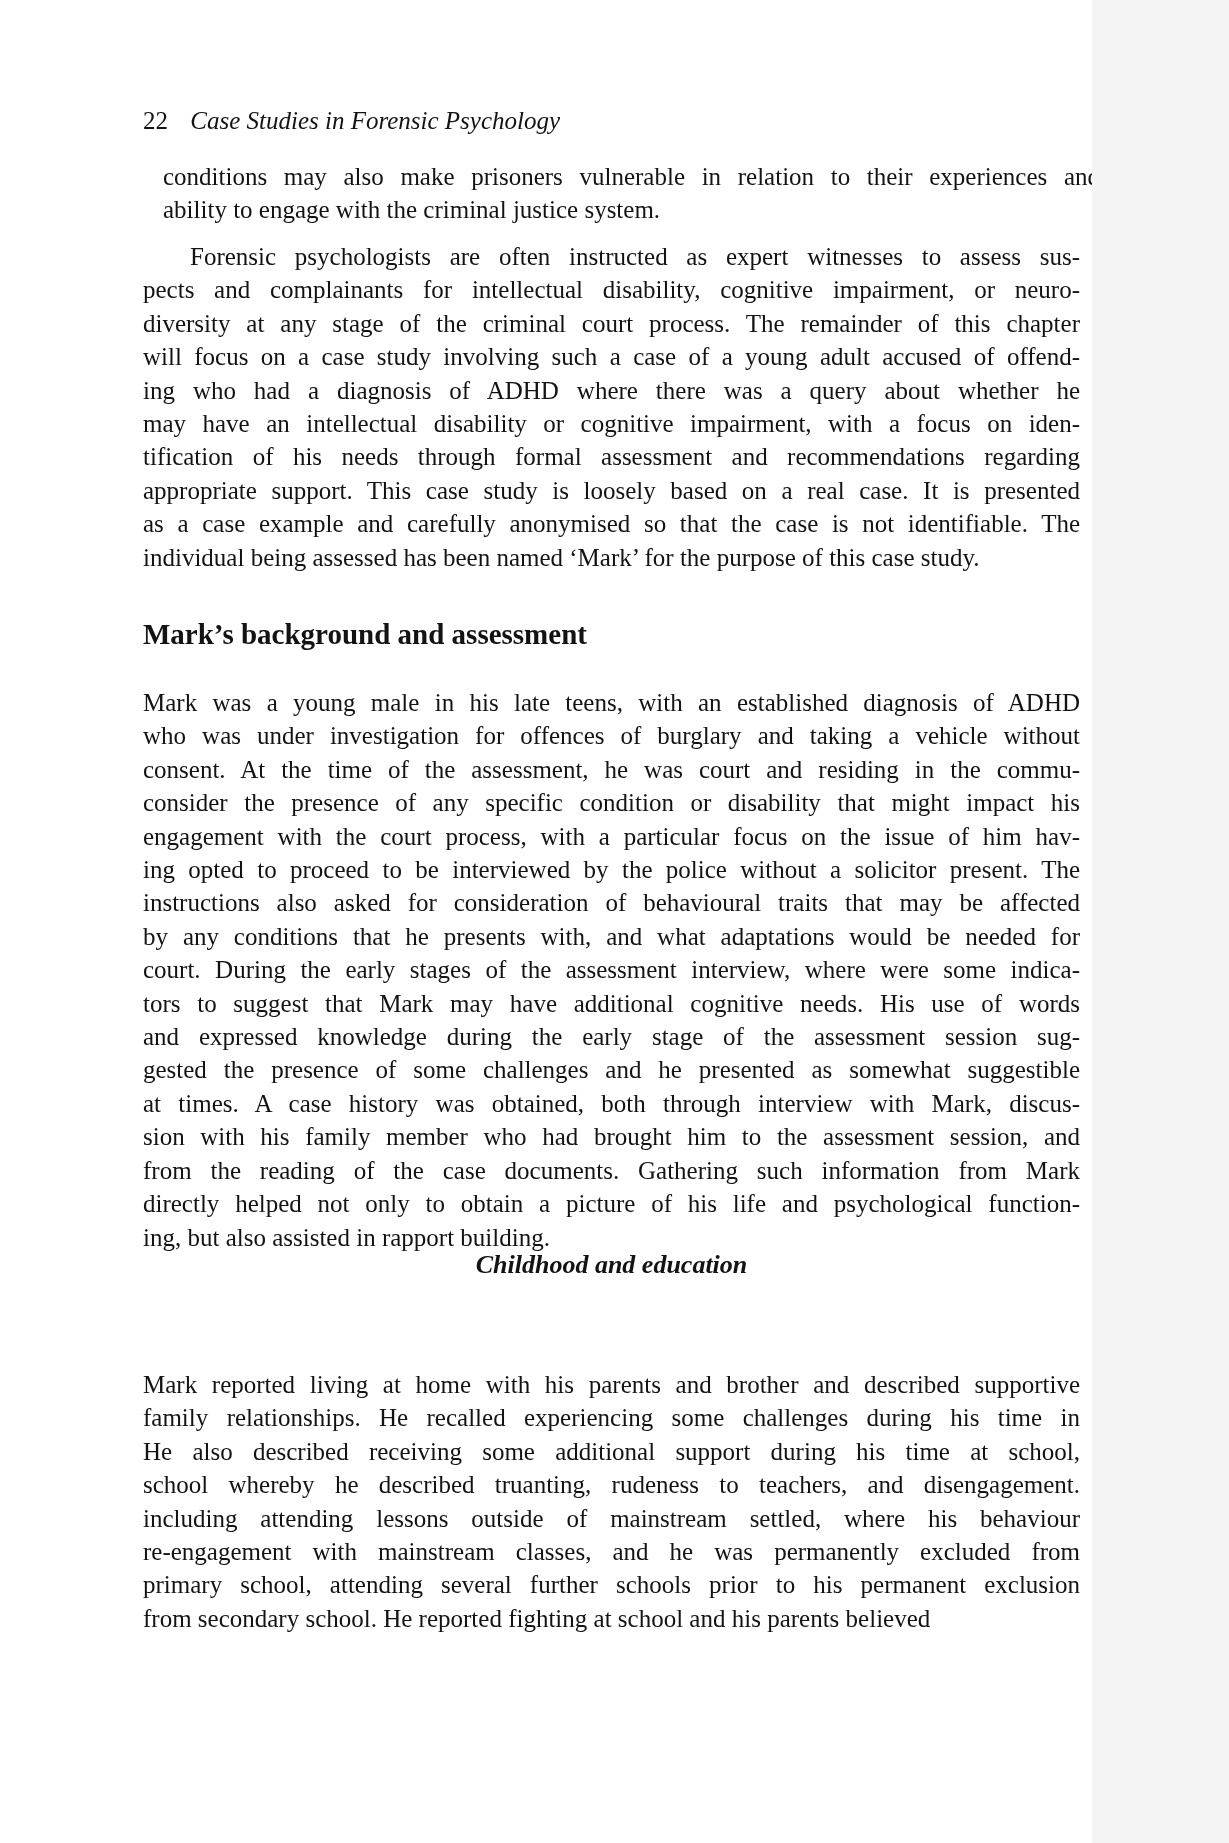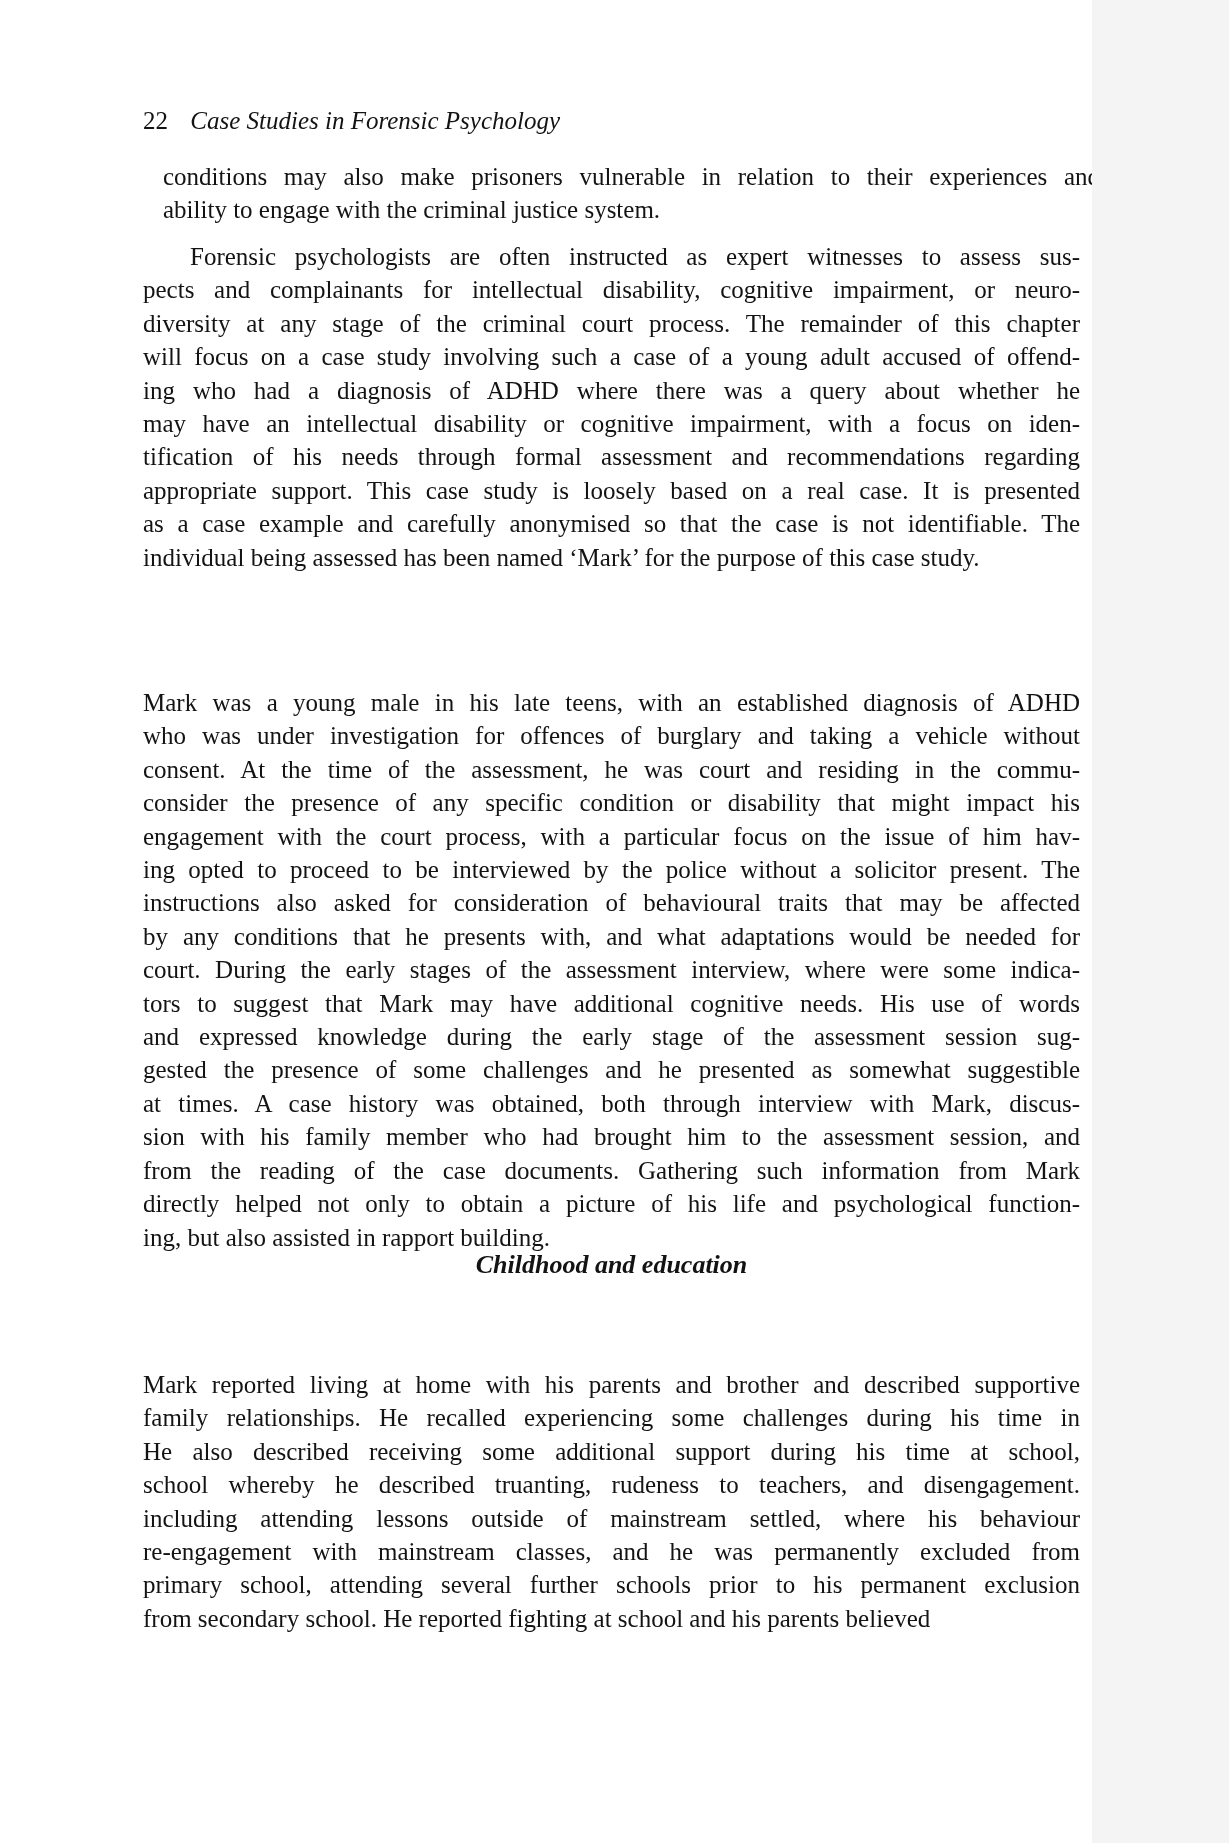--- a/index.html
+++ b/index.html
@@ -88,20 +88,21 @@
       <div class="line">diversity at any stage of the criminal court process. The remainder of this chapter</div>
       <div class="line">will focus on a case study involving such a case of a young adult accused of offend-</div>
       <div class="line">ing who had a diagnosis of ADHD where there was a query about whether he</div>
       <div class="line">may have an intellectual disability or cognitive impairment, with a focus on iden-</div>
       <div class="line">tification of his needs through formal assessment and recommendations regarding</div>
       <div class="line">appropriate support. This case study is loosely based on a real case. It is presented</div>
       <div class="line">as a case example and carefully anonymised so that the case is not identifiable. The</div>
       <div class="line last">individual being assessed has been named ‘Mark’ for the purpose of this case study.</div>
     </div>
 
+  <h2 class="heading1" style="top: 618px;">Mark’s background and assessment</h2>
 
   <div class="para" style="top: 686px;">
       <div class="line">Mark was a young male in his late teens, with an established diagnosis of ADHD</div>
       <div class="line">who was under investigation for offences of burglary and taking a vehicle without</div>
       <div class="line">consent. At the time of the assessment, he was court and residing in the commu-</div>
       <div class="line">consider the presence of any specific condition or disability that might impact his</div>
       <div class="line">engagement with the court process, with a particular focus on the issue of him hav-</div>
       <div class="line">ing opted to proceed to be interviewed by the police without a solicitor present. The</div>
       <div class="line">instructions also asked for consideration of behavioural traits that may be affected</div>
       <div class="line">by any conditions that he presents with, and what adaptations would be needed for</div>

